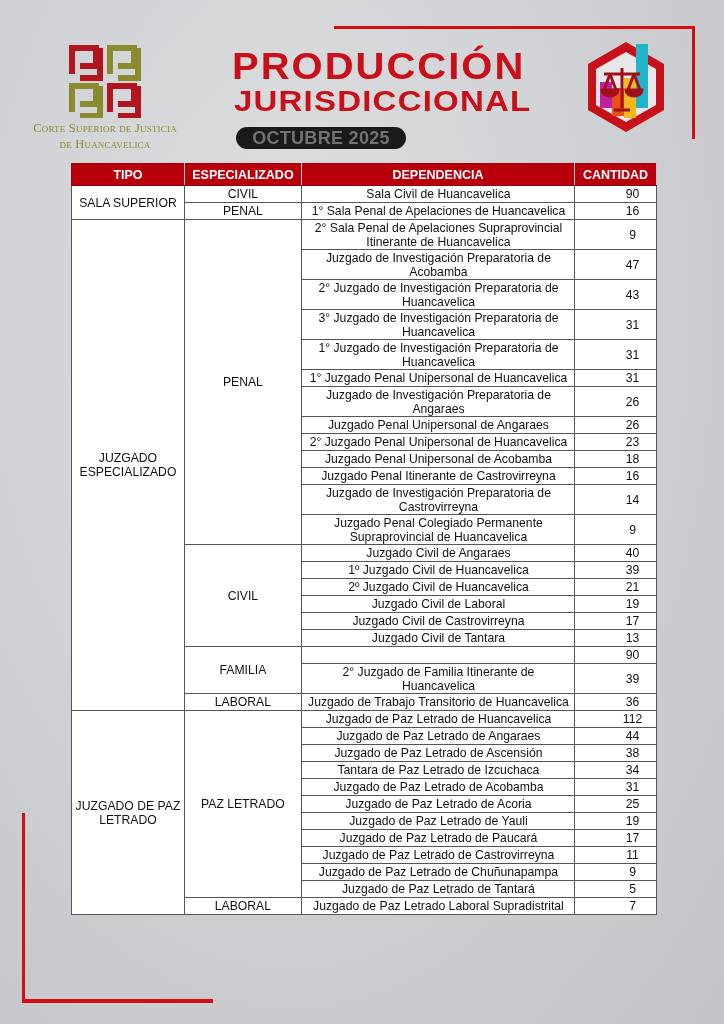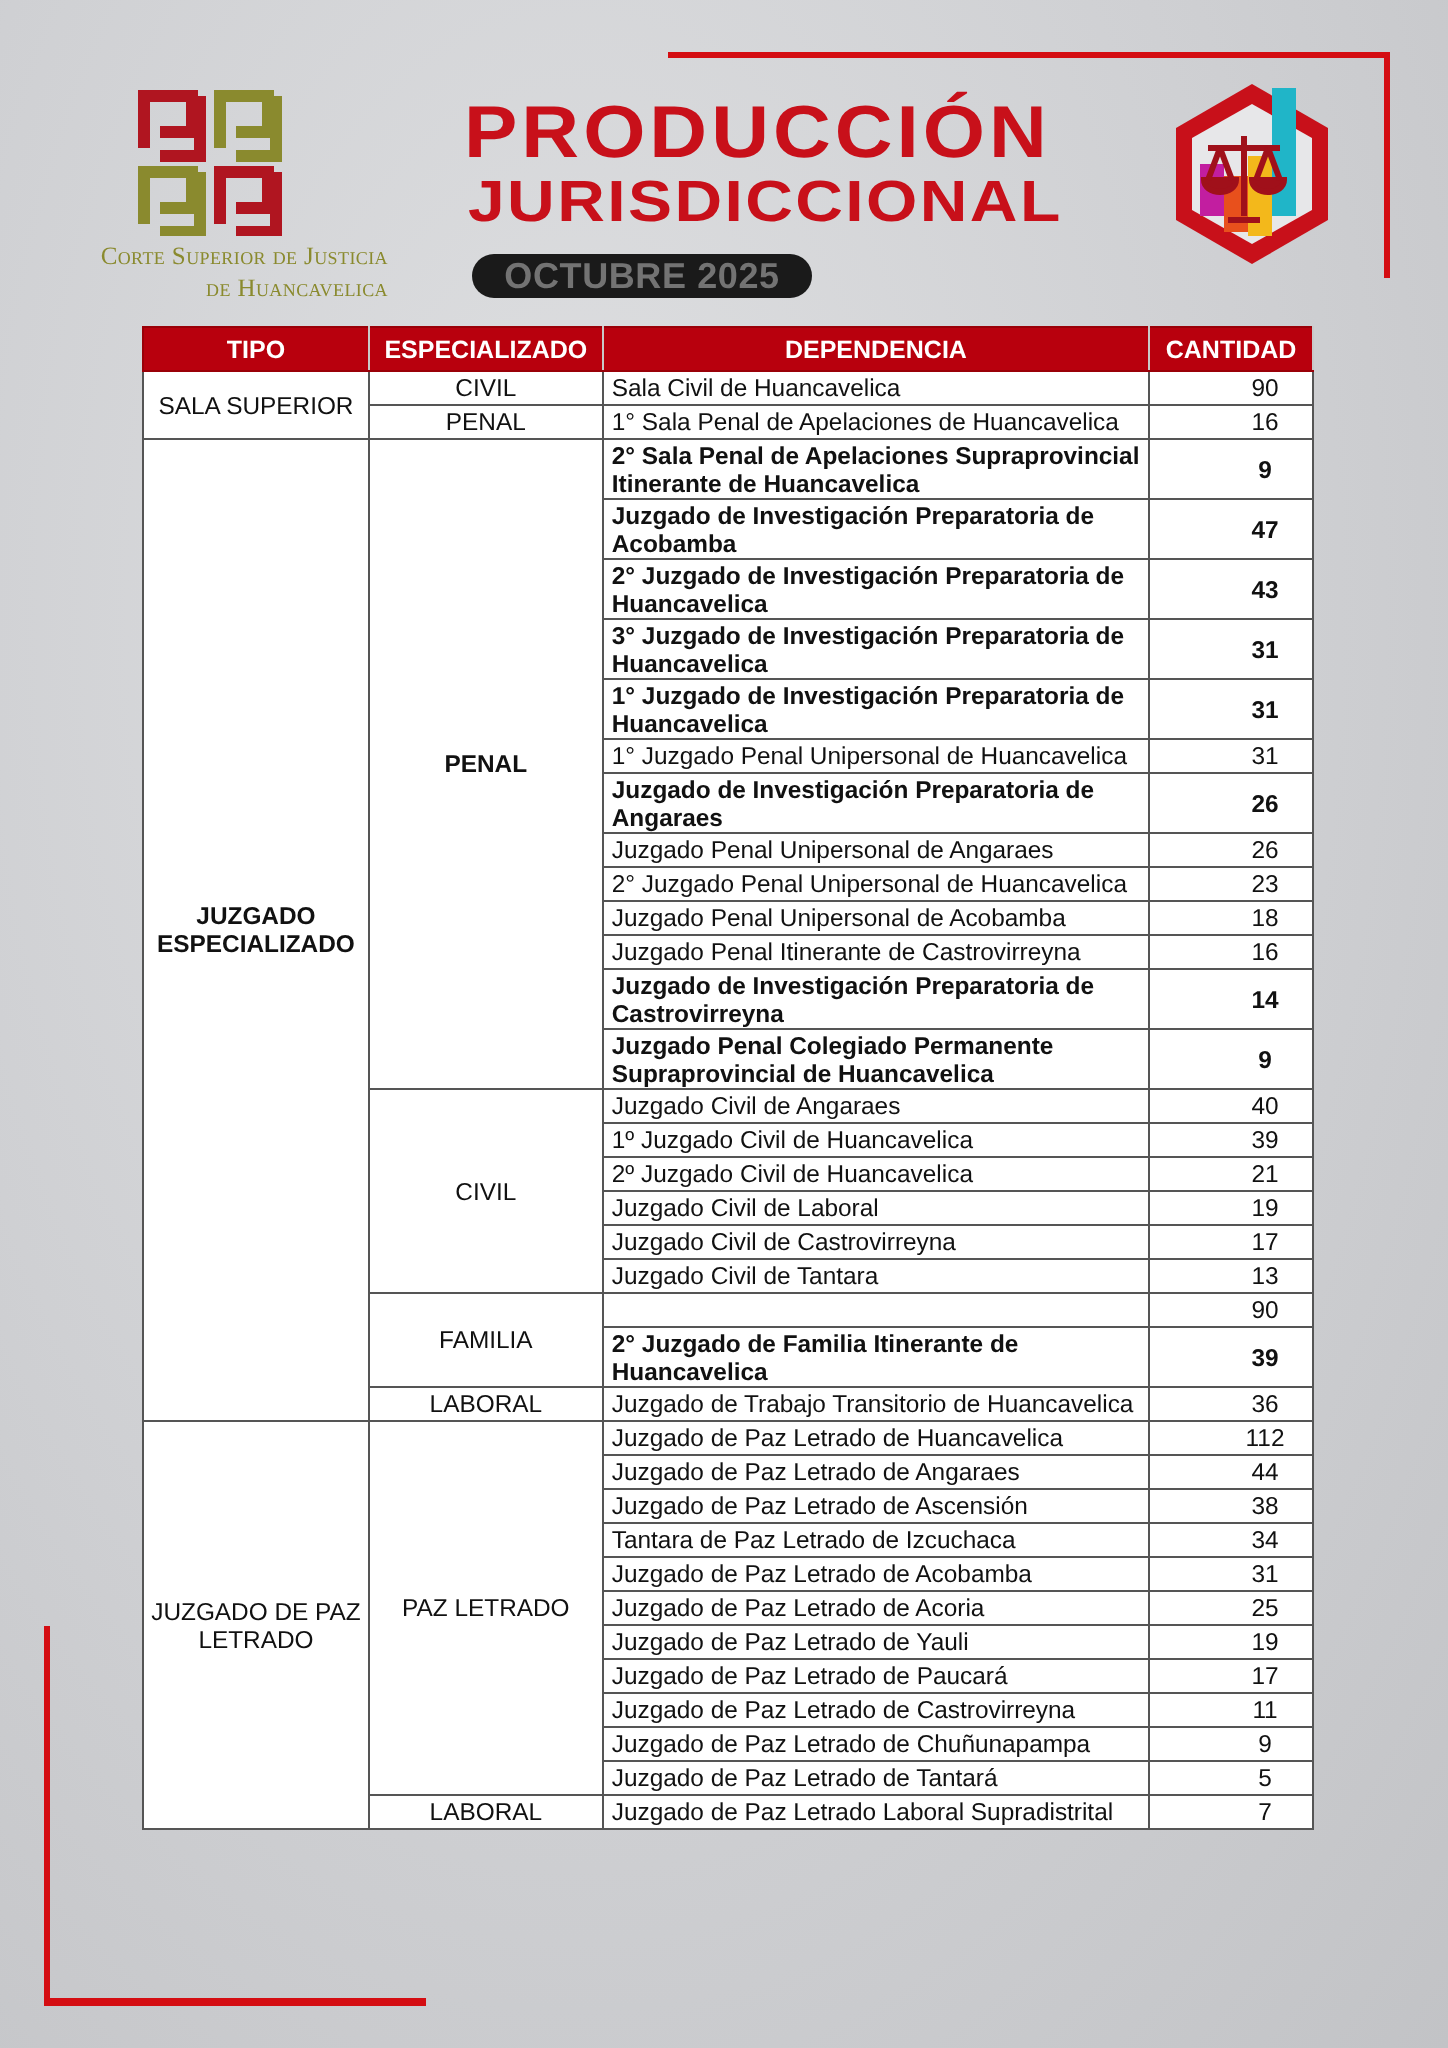--- a/index.html
+++ b/index.html
@@ -7,39 +7,39 @@
     width:724px; height:1024px; position:relative; overflow:hidden;
     background: radial-gradient(ellipse at 40% 30%, #dedfe1 0%, #cfd0d3 55%, #c2c3c6 100%);
     font-family: "Liberation Sans", sans-serif;
   }
   .frame-tr { position:absolute; left:334px; top:26px; width:358px; height:110px;
     border-top:3px solid #d40d12; border-right:3px solid #d40d12; }
   .frame-bl { position:absolute; left:22px; top:813px; width:188px; height:186px;
     border-left:3px solid #d40d12; border-bottom:4px solid #d40d12; }
 
   .logo { position:absolute; left:66px; top:44px; width:78px; height:74px; }
-  .org-name { position:absolute; left:16px; top:120px; width:178px; text-align:right;
+  .org-name { position:absolute; left:16px; top:120px; width:178px; text-align:center;
     font-family:"Liberation Serif", serif; color:#8a8a2e; font-size:12.5px; line-height:16px; font-variant:small-caps; letter-spacing:0.2px; }
   .title-1 { position:absolute; left:232px; top:48px; font-size:40px; line-height:40px; color:#c8101a; font-weight:bold; letter-spacing:2px; transform:scaleY(0.92); transform-origin:left top; }
   .title-2 { position:absolute; left:234px; top:86px; font-size:33px; line-height:34px; color:#c8101a; font-weight:bold; letter-spacing:1.2px; transform:scaleY(0.88); transform-origin:left top; }
   .month-pill { position:absolute; left:236px; top:127px; width:170px; height:22px; background:#1a1a1a;
     border-radius:11px; color:#737373; font-weight:bold; font-size:18px; line-height:22px; text-align:center; letter-spacing:0.3px; }
   .emblem { position:absolute; left:580px; top:38px; width:92px; height:98px; }
 
   table.prod { position:absolute; left:71px; top:163px; width:586px; border-collapse:collapse; background:#fff;
     font-size:12.2px; color:#111; }
   table.prod th { background:#b8000d; color:#fff; font-weight:bold; height:21px; padding:0; font-size:12.5px;
     border:1px solid #9a0008; border-right:1px solid #c9c9c9; }
   table.prod td { border:1px solid #555; padding:0 3px; line-height:14px; }
   table.prod td.c { text-align:center; }
-  table.prod td.dep { text-align:left; padding-left:4px; }
+  table.prod td.dep { text-align:center; padding-left:4px; }
   table.prod td.qty { text-align:center;padding-left:37px; }
   col.c1 { width:113px; } col.c2 { width:117px; } col.c3 { width:274px; } col.c4 { width:82px; }
   tr.r1 td { height:16px; }
-  tr.r2 td { height:29px;font-weight:bold; }
+  tr.r2 td { height:29px; }
 </style>
 </head>
 <body>
 
 <div class="frame-tr"></div>
 <div class="frame-bl"></div>
 
 <svg class="logo" viewBox="0 0 78 74">
   <g fill="none" stroke-width="6" stroke-linecap="butt">
     <path d="M6 30 V4 H30 V22 H14 M34 4 V34 H14" stroke="#b01520"></path>

